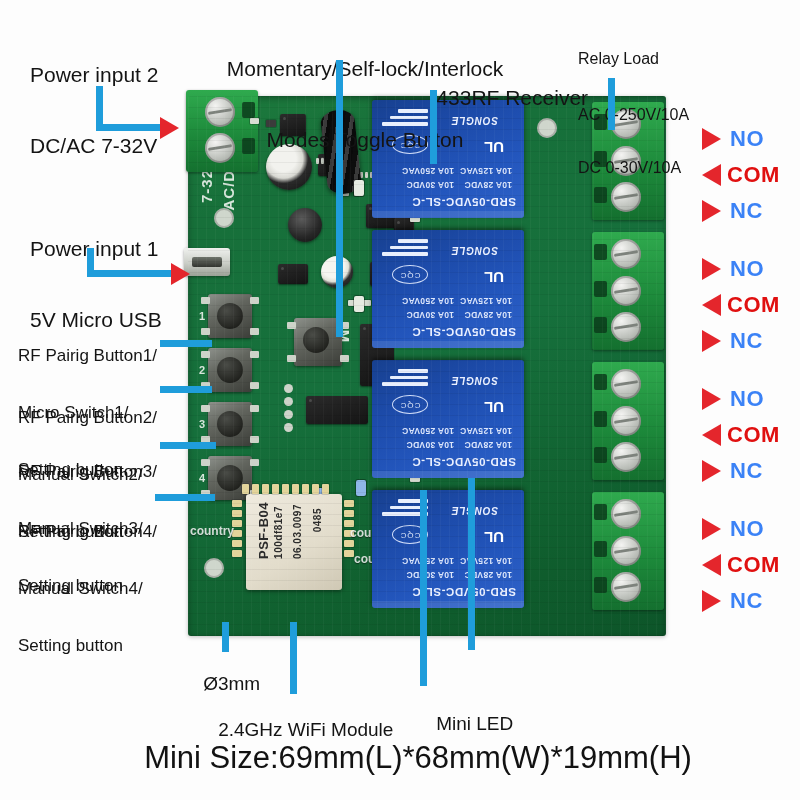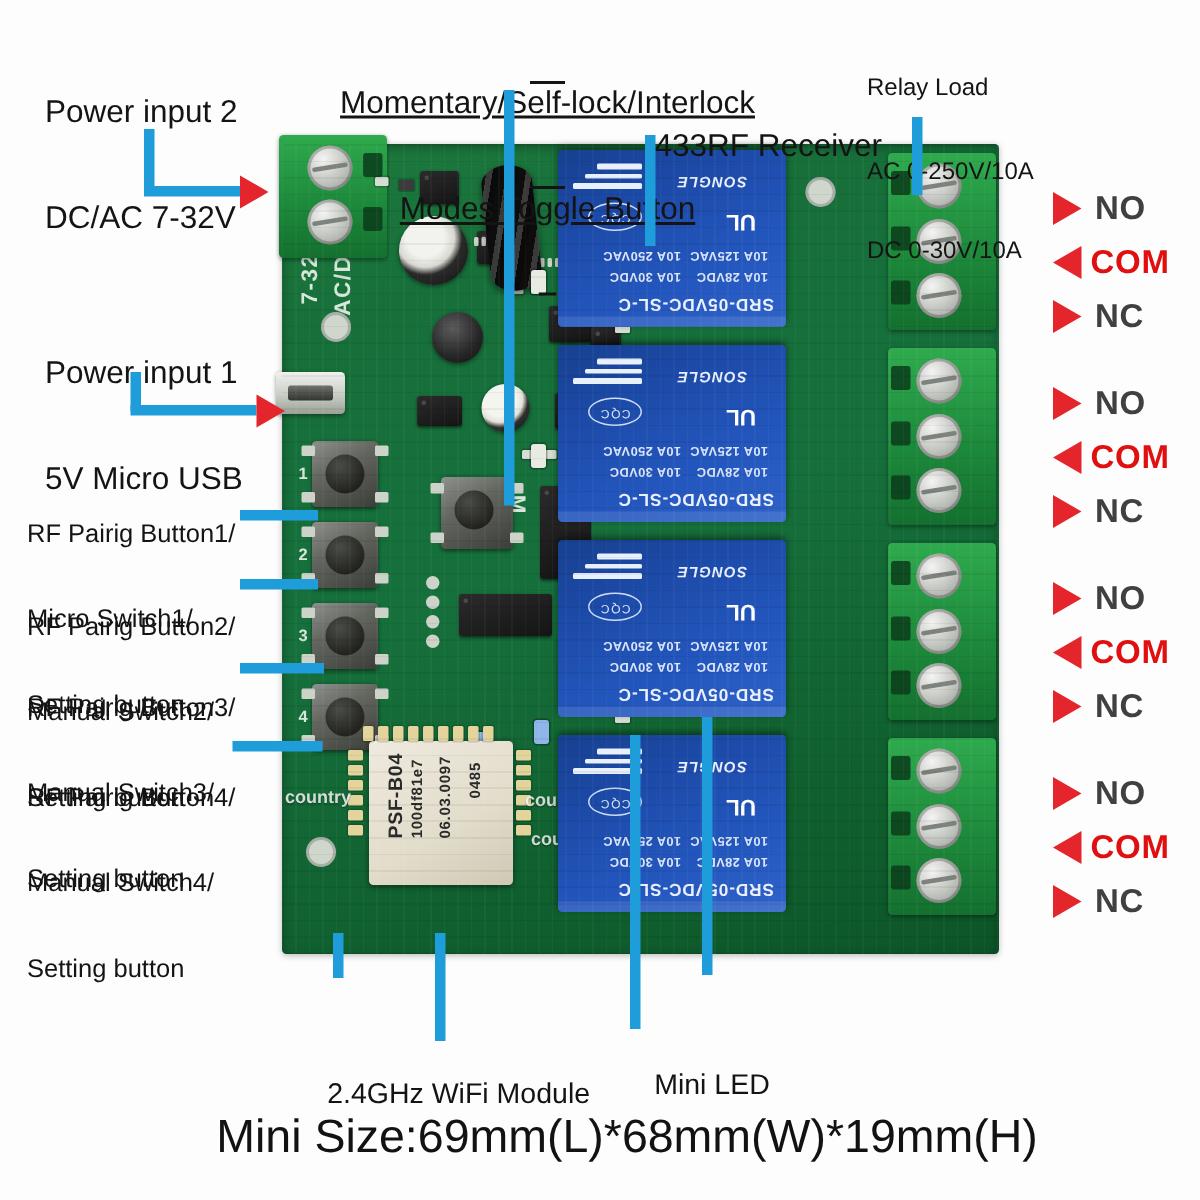--- a/index.html
+++ b/index.html
@@ -23,21 +23,21 @@
   .lead.v{width:7px;}
   .lead.h{height:7px;}
 
   
   .arrow{position:absolute;width:0;height:0;}
   .arrow.right{border-top:11px solid transparent;border-bottom:11px solid transparent;border-left:19px solid #e4262c;}
   .arrow.left{border-top:11px solid transparent;border-bottom:11px solid transparent;border-right:19px solid #e4262c;}
 
   
   .term-label{position:absolute;font-size:22px;font-weight:700;letter-spacing:.5px;}
-  .term-label.no,.term-label.nc{color:#404040;}
+  .term-label.no,.term-label.nc{color:#3b82f6;}
   .term-label.com{color:#e01010;}
 
   
   .pcb{
     position:absolute;left:188px;top:96px;width:478px;height:540px;
     background:linear-gradient(160deg,#1d7a3d 0%,#17703a 18%,#16703c 48%,#10602f 78%,#0d5529 100%);
     border-radius:3px;
     box-shadow:0 2px 7px rgba(0,0,0,.35) inset, 0 1px 4px rgba(0,0,0,.25);
   }
   .pcb:after{content:"";position:absolute;inset:0;
@@ -403,21 +403,21 @@
   <div class="arrow right" style="left:160px;top:117px;"></div>
 
   <div class="anno big" style="left:30px;top:190px;">
     <div>Power input 1</div>
     <div>5V Micro USB</div>
   </div>
   <div class="lead v" style="left:87px;top:248px;height:26px;"></div>
   <div class="lead h" style="left:87px;top:270px;width:84px;"></div>
   <div class="arrow right" style="left:171px;top:263px;"></div>
 
-  <div class="anno big center" style="left:215px;top:10px;width:300px;text-decoration:underline;">
+  <div class="anno big center" style="left:215px;top:10px;width:300px;">
     <div>Momentary/Self-lock/Interlock</div>
     <div>Modes Toggle Button</div>
   </div>
   <div class="lead v" style="left:336px;top:60px;height:277px;"></div>
 
   <div class="anno big" style="left:413px;top:62px;">
     <span>433RF Receiver</span>
   </div>
   <div class="lead v" style="left:430px;top:90px;height:74px;"></div>
 
@@ -449,20 +449,23 @@
   </div>
   <div class="lead h" style="left:160px;top:442px;width:56px;"></div>
 
   <div class="anno small" style="left:18px;top:484px;">
     <div>RF Pairig Button4/</div>
     <div>Manual Switch4/</div>
     <div>Setting button</div>
   </div>
   <div class="lead h" style="left:155px;top:494px;width:60px;"></div>
 
+  <div class="anno med" style="left:182px;top:652px;">
+    <span>Ø3mm</span>
+  </div>
   <div class="lead v" style="left:222px;top:622px;height:30px;"></div>
 
   <div class="anno med" style="left:197px;top:698px;">
     <span>2.4GHz WiFi Module</span>
   </div>
   <div class="lead v" style="left:290px;top:622px;height:72px;"></div>
 
   <div class="anno med" style="left:415px;top:692px;">
     <span>Mini LED</span>
   </div>

